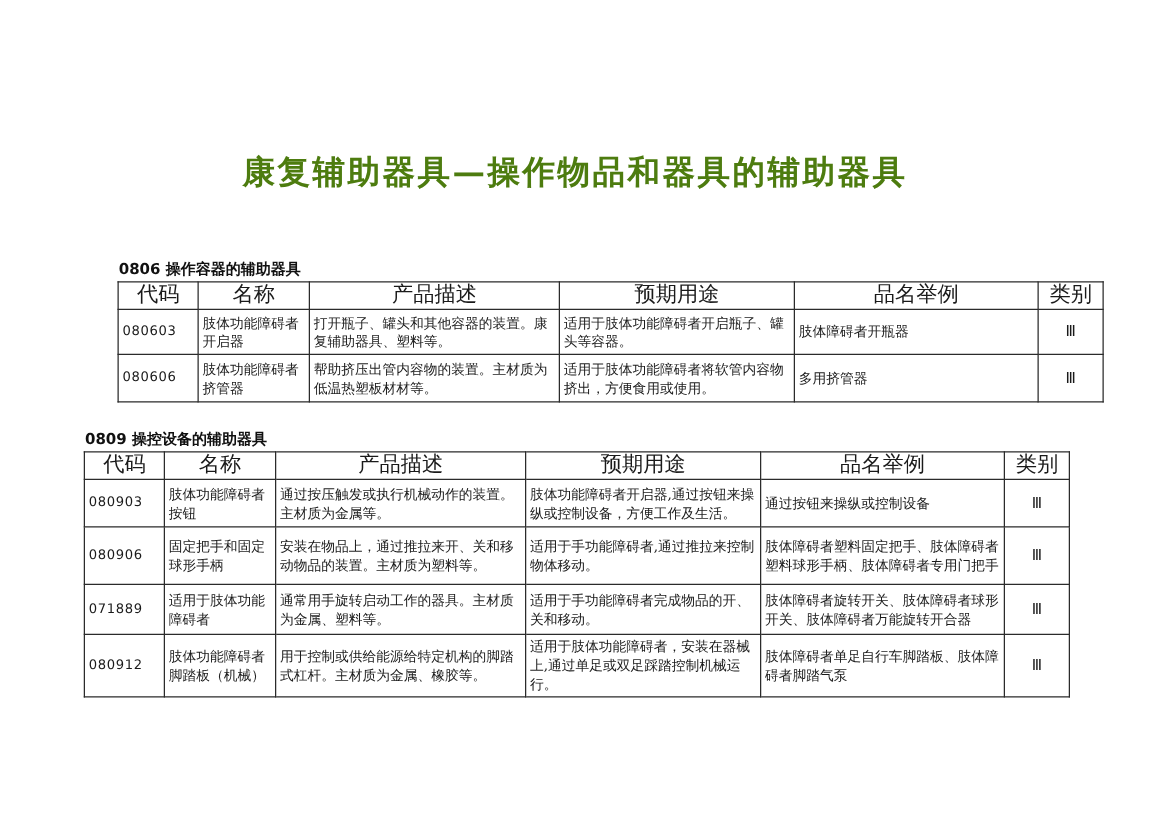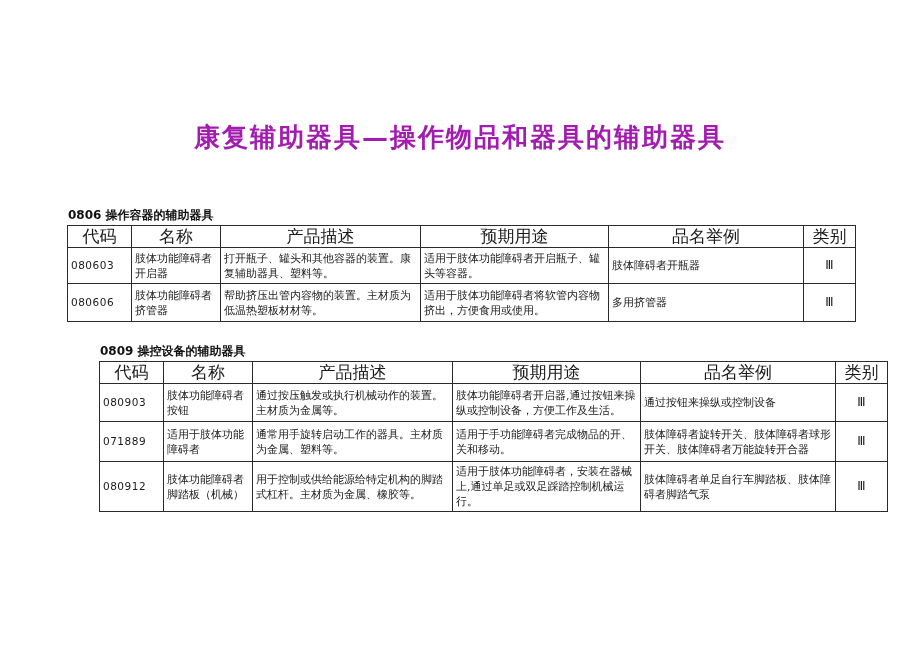--- a/index.html
+++ b/index.html
@@ -13,39 +13,39 @@
     overflow: hidden;
     font-family: "DejaVu Serif", "Liberation Serif", serif;
     color: #1a1a1a;
   }
   .doc-title {
     margin-top: 120px;
     text-align: center;
     font-size: 26px;
     font-weight: bold;
     letter-spacing: 2px;
-    color: #a21caf;
+    color: #4d7c0f;
   }
   .content {
     margin-left: 67px;
     width: 788px;
   }
   .section {
     margin-top: 0;
   }
   .section-label {
     font-family: "DejaVu Sans", "Liberation Sans", sans-serif;
     font-weight: bold;
     font-size: 12px;
     color: #111111;
     margin: 0 0 2px 1px;
     line-height: 16px;
   }
-  .section-1 { margin-top: 52px; }
-  .section-2 { margin-top: 21px; margin-left: 32px; }
+  .section-1 { margin-top: 52px; margin-left: 27px; }
+  .section-2 { margin-top: 21px; }
   table.dev-table {
     border-collapse: collapse;
     table-layout: fixed;
     width: 788px;
     font-size: 11px;
     color: #1a1a1a;
   }
   table.dev-table col.c-code  { width: 64px; }
   table.dev-table col.c-name  { width: 89px; }
   table.dev-table col.c-desc  { width: 200px; }
@@ -152,20 +152,28 @@
         <th>类别</th>
       </tr>
       <tr class="r0">
         <td class="cell-code">080903</td>
         <td>肢体功能障碍者按钮</td>
         <td>通过按压触发或执行机械动作的装置。主材质为金属等。</td>
         <td>肢体功能障碍者开启器,通过按钮来操纵或控制设备，方便工作及生活。</td>
         <td>通过按钮来操纵或控制设备</td>
         <td class="cell-class">Ⅲ</td>
       </tr>
+      <tr class="r1">
+        <td class="cell-code">080906</td>
+        <td>固定把手和固定球形手柄</td>
+        <td>安装在物品上，通过推拉来开、关和移动物品的装置。主材质为塑料等。</td>
+        <td>适用于手功能障碍者,通过推拉来控制物体移动。</td>
+        <td>肢体障碍者塑料固定把手、肢体障碍者塑料球形手柄、肢体障碍者专用门把手</td>
+        <td class="cell-class">Ⅲ</td>
+      </tr>
       <tr class="r2">
         <td class="cell-code">071889</td>
         <td>适用于肢体功能障碍者</td>
         <td>通常用手旋转启动工作的器具。主材质为金属、塑料等。</td>
         <td>适用于手功能障碍者完成物品的开、关和移动。</td>
         <td>肢体障碍者旋转开关、肢体障碍者球形开关、肢体障碍者万能旋转开合器</td>
         <td class="cell-class">Ⅲ</td>
       </tr>
       <tr class="r3">
         <td class="cell-code">080912</td>

